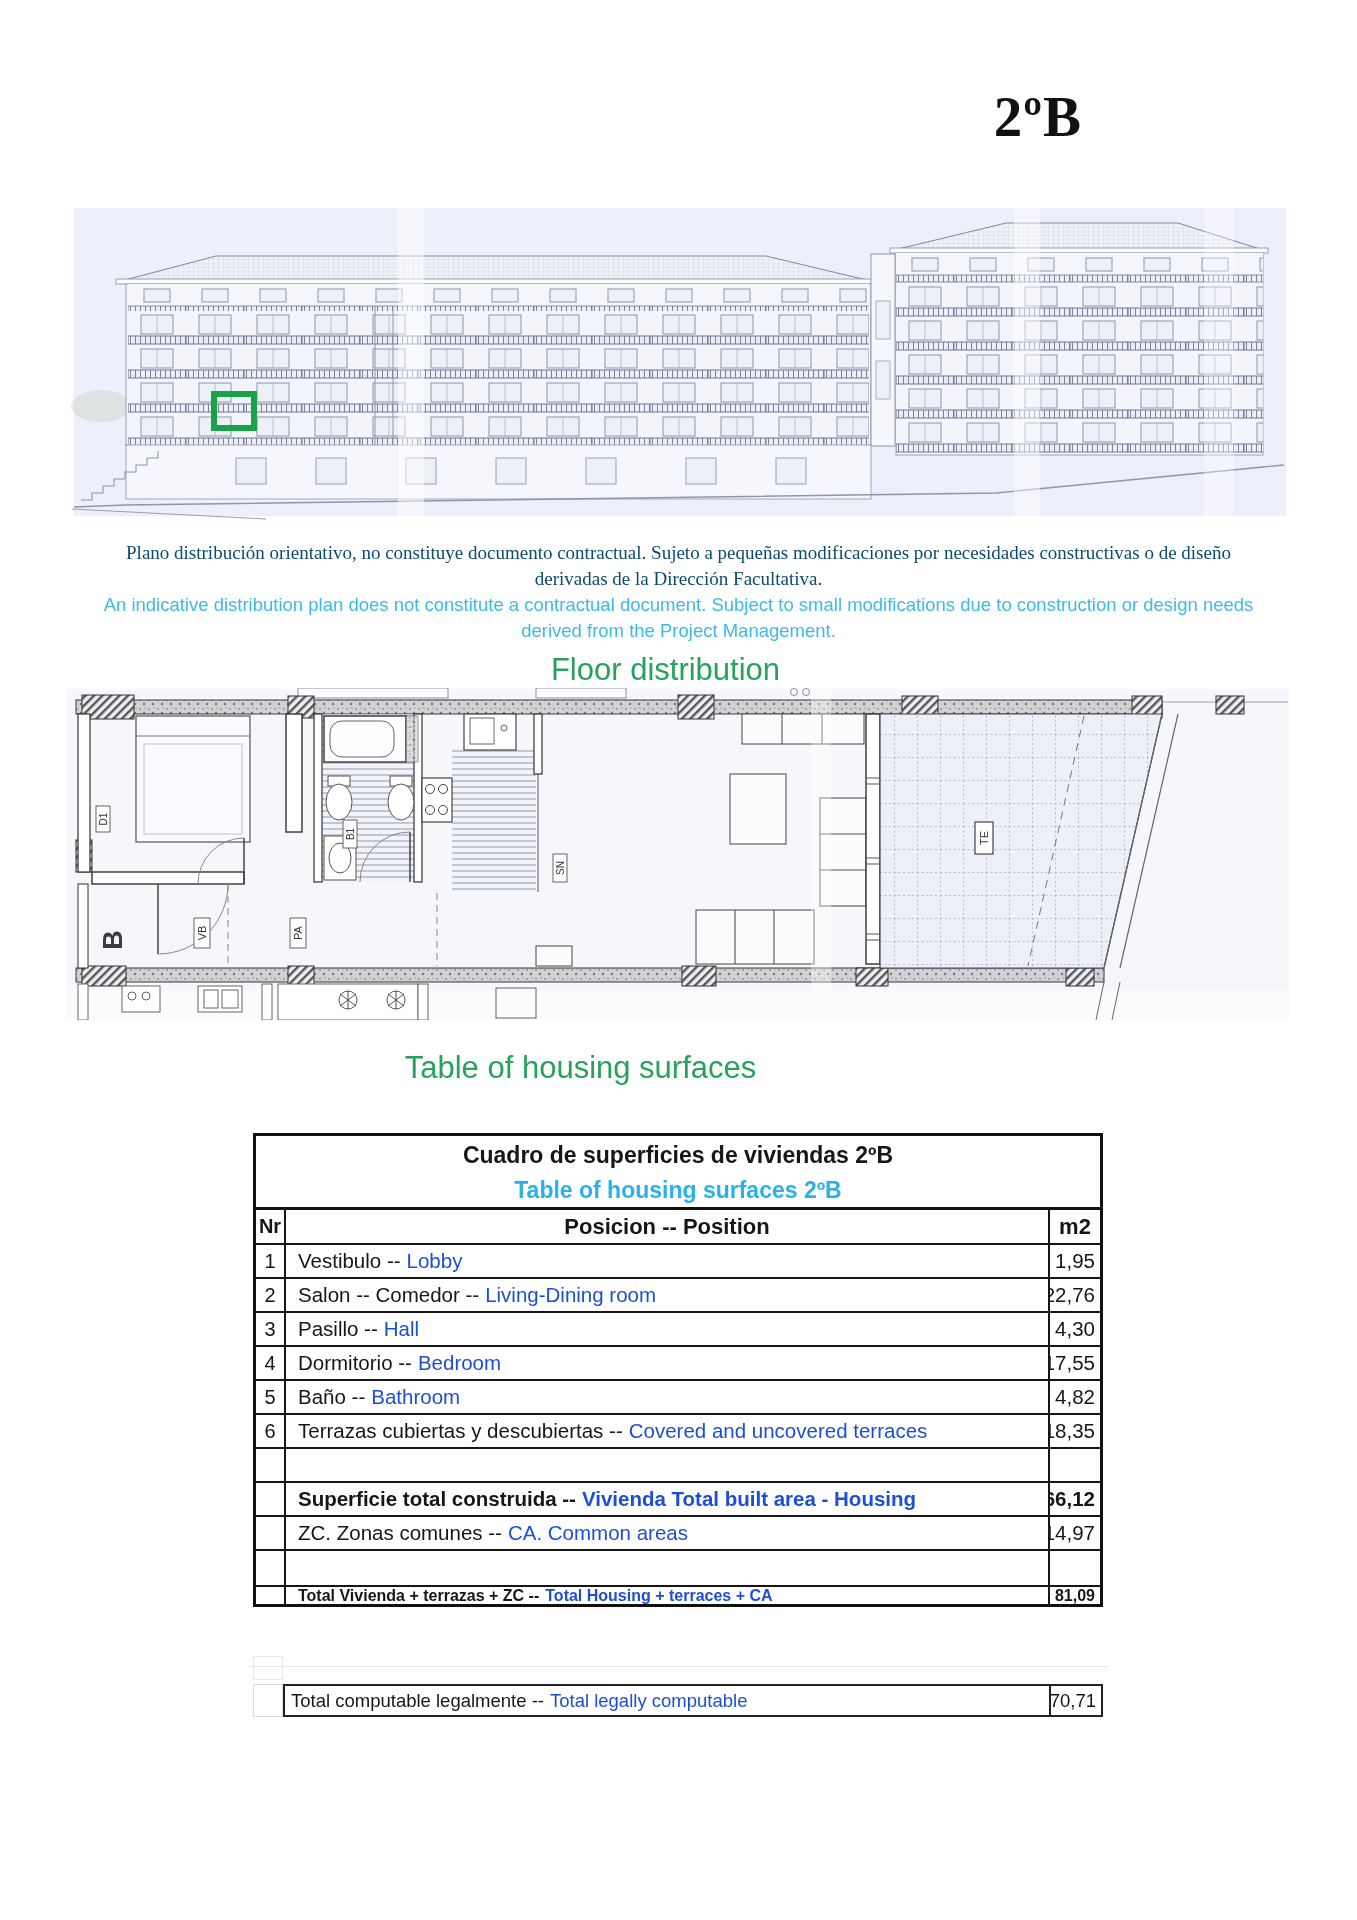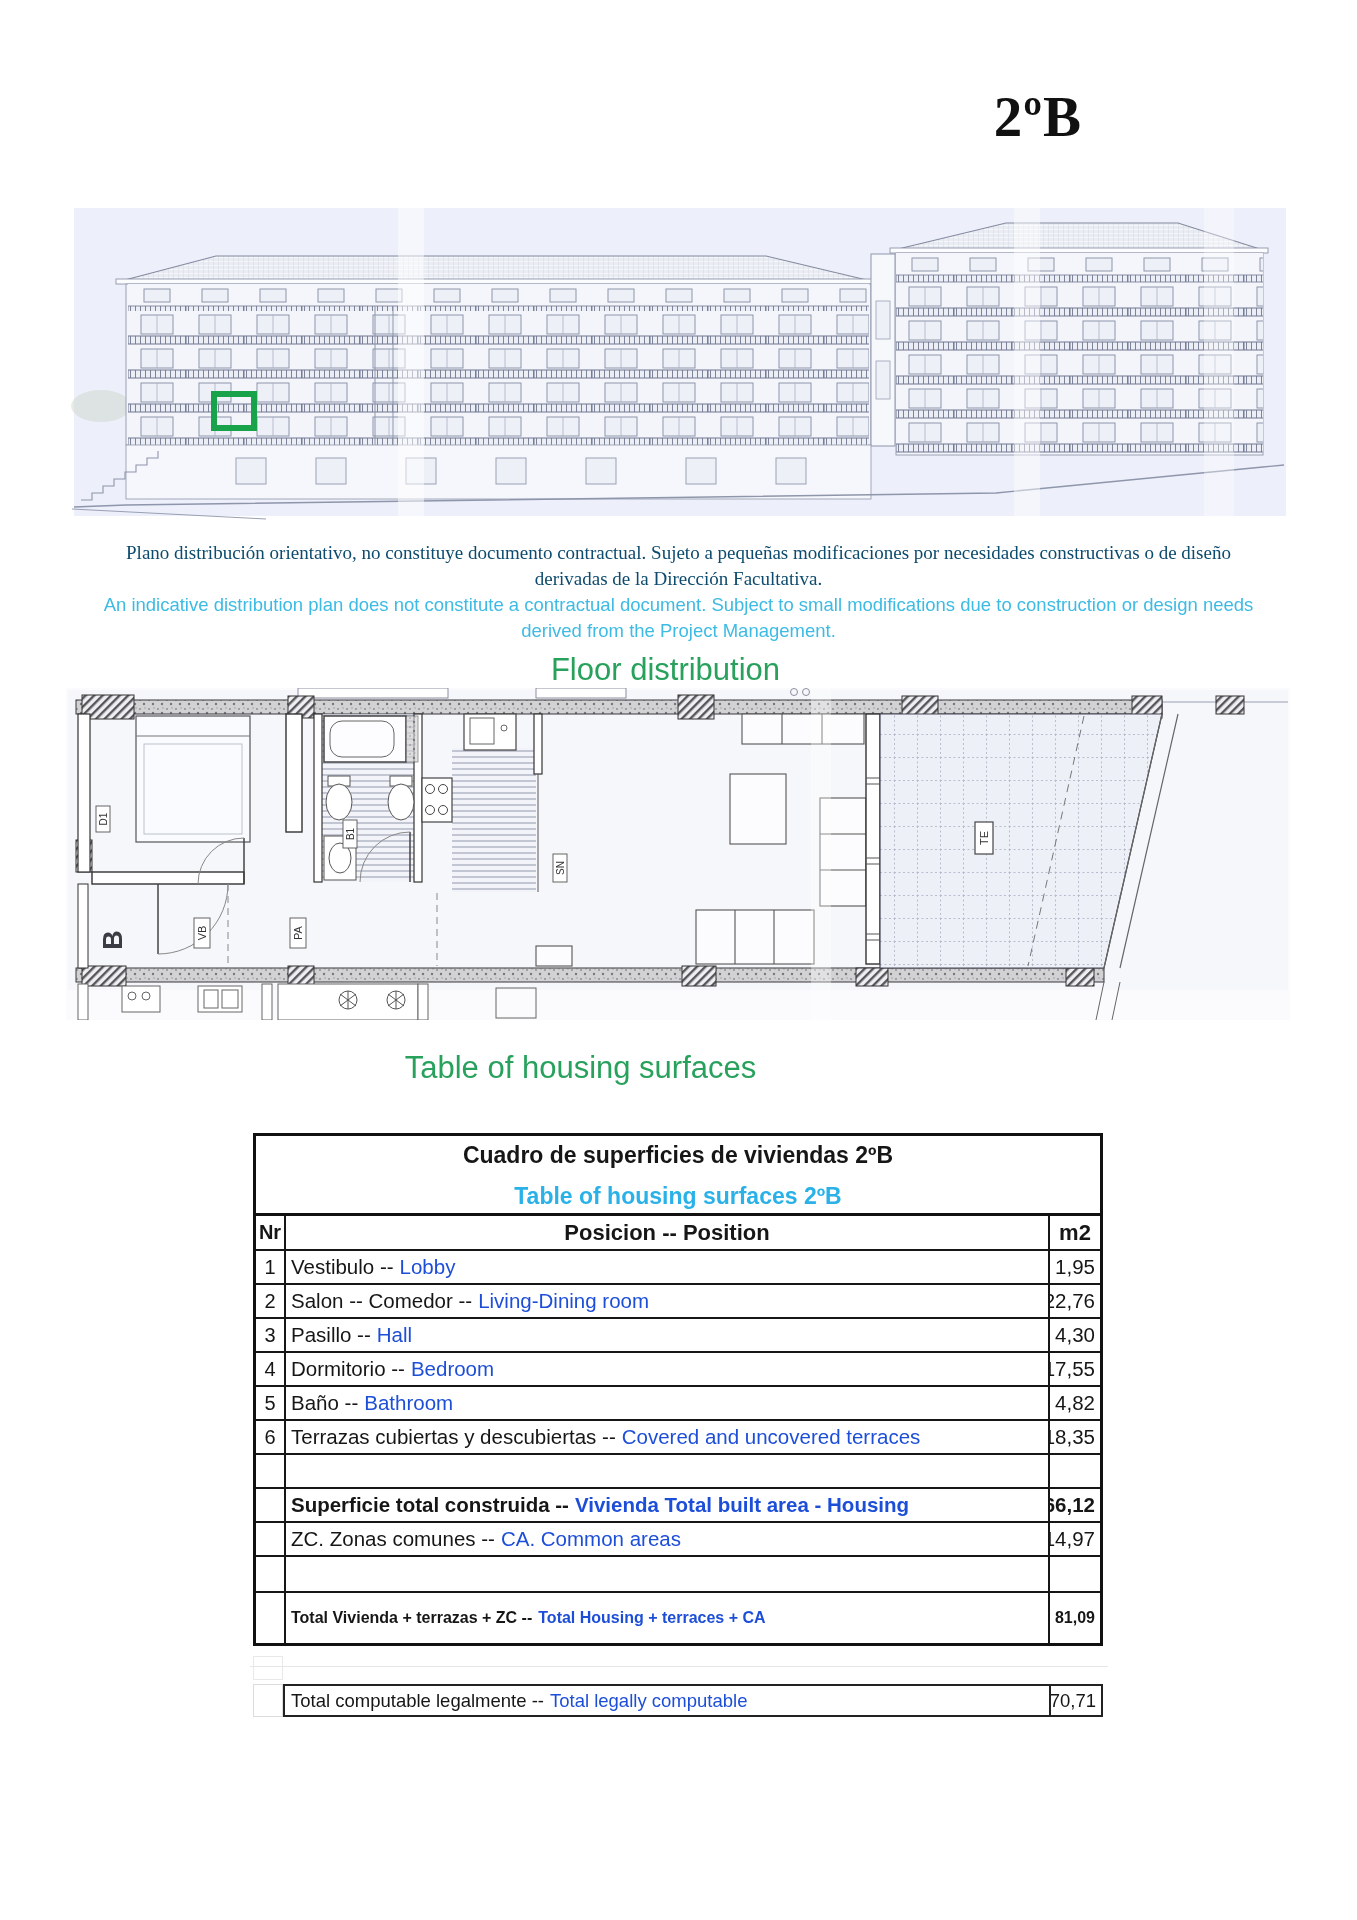--- a/index.html
+++ b/index.html
@@ -21,31 +21,31 @@
   .green-h { width:100%; text-align:center; color:#28a15c; font-size:31px; }
   .h-floor { top:652px; left:-13px; }
   .h-table { top:1050px; left:-98px; }
 
   
   .stable { left:253px; top:1133px; width:850px; border:3px solid #111; background:#fff;
             color:#161616; }
   .trow { display:grid; grid-template-columns:30px 1fr 52px; border-top:2px solid #161616; }
   .trow.noline { border-top:none; grid-template-columns:1fr; }
   .trow.ttitle1 { height:38px; border-top:none; }
-  .trow.ttitle2 { height:33px;margin-top:6px; }
+  .trow.ttitle2 { height:33px; }
   .ttitle1, .ttitle2 { display:flex; align-items:center; justify-content:center;
                        font-weight:bold; font-size:23px; }
   .ttitle2 { color:#29b1e8; }
   .trow.thead { height:36px; border-top:3px solid #111; font-weight:bold; font-size:22px; }
   .trow.data  { height:34px; font-size:20.5px; }
   .trow.mt    { height:36px; }
-  .trow.total { height:52px; }
+  .trow.total { height:19px; }
   .c { display:flex; align-items:center; overflow:hidden; white-space:nowrap; }
   .c.nr { justify-content:center; border-right:2px solid #161616; font-size:20px; }
-  .c.pos { padding-left:5px; }
+  .c.pos { padding-left:12px; }
   .c.m2 { justify-content:flex-end; border-left:2px solid #161616; padding-right:5px; }
   .thead .c.pos { justify-content:center; padding-left:0; }
   .thead .c.m2 { justify-content:center; padding-right:0; }
   .en { color:#1d4ed8; margin-left:6px; }
   .b  { font-weight:bold; }
 
   .legal { left:283px; top:1684px; width:820px; height:33px; border:2px solid #222;
            display:grid; grid-template-columns:1fr 52px; font-size:18.5px; color:#161616;
            background:#fff;gap:36px; }
   .legal .c.m2 { border-left:2px solid #222; }

